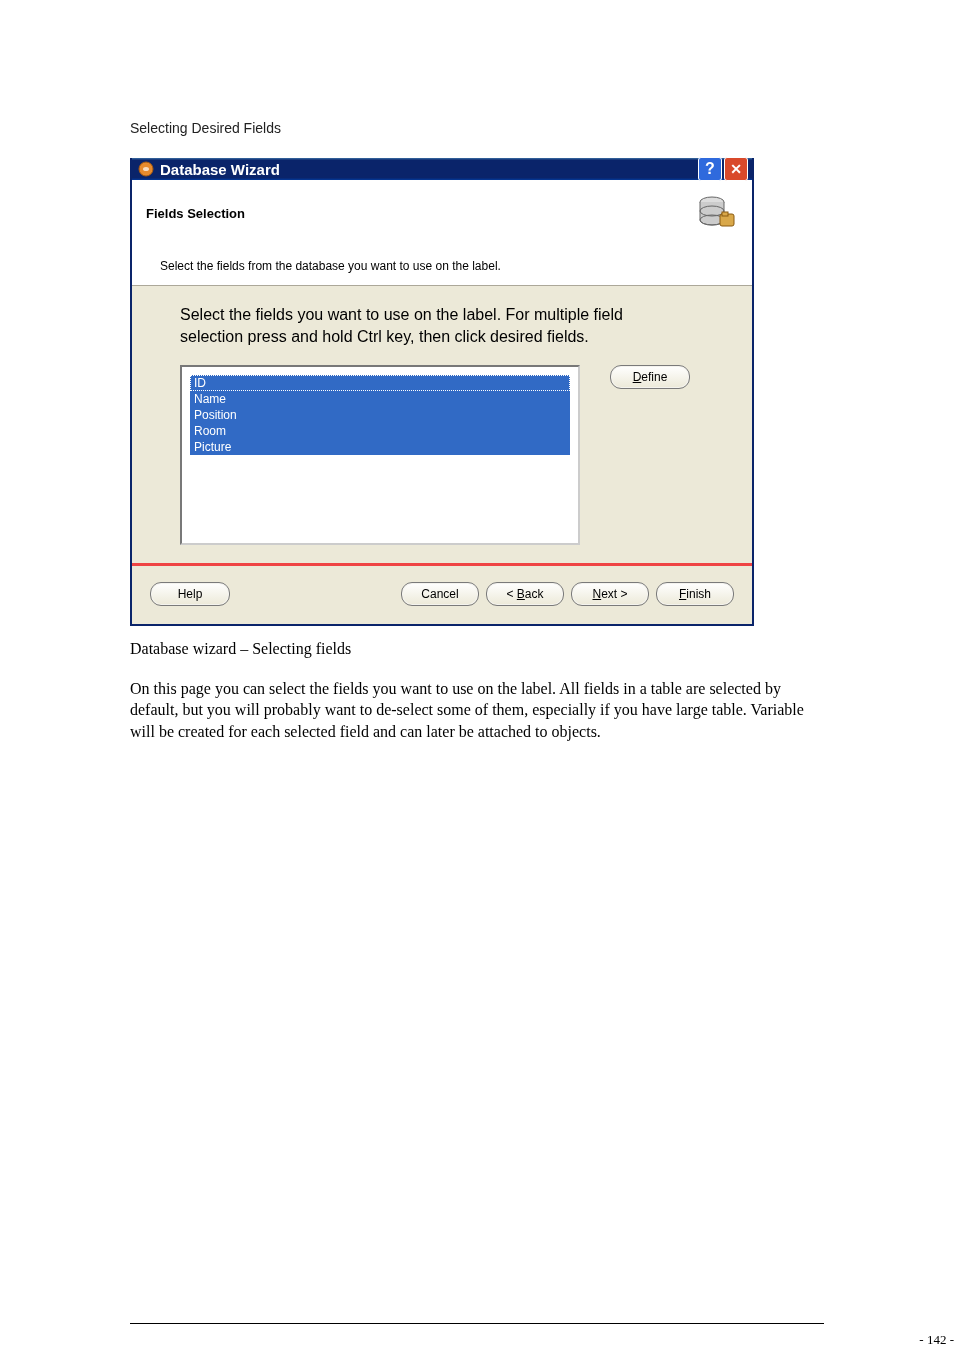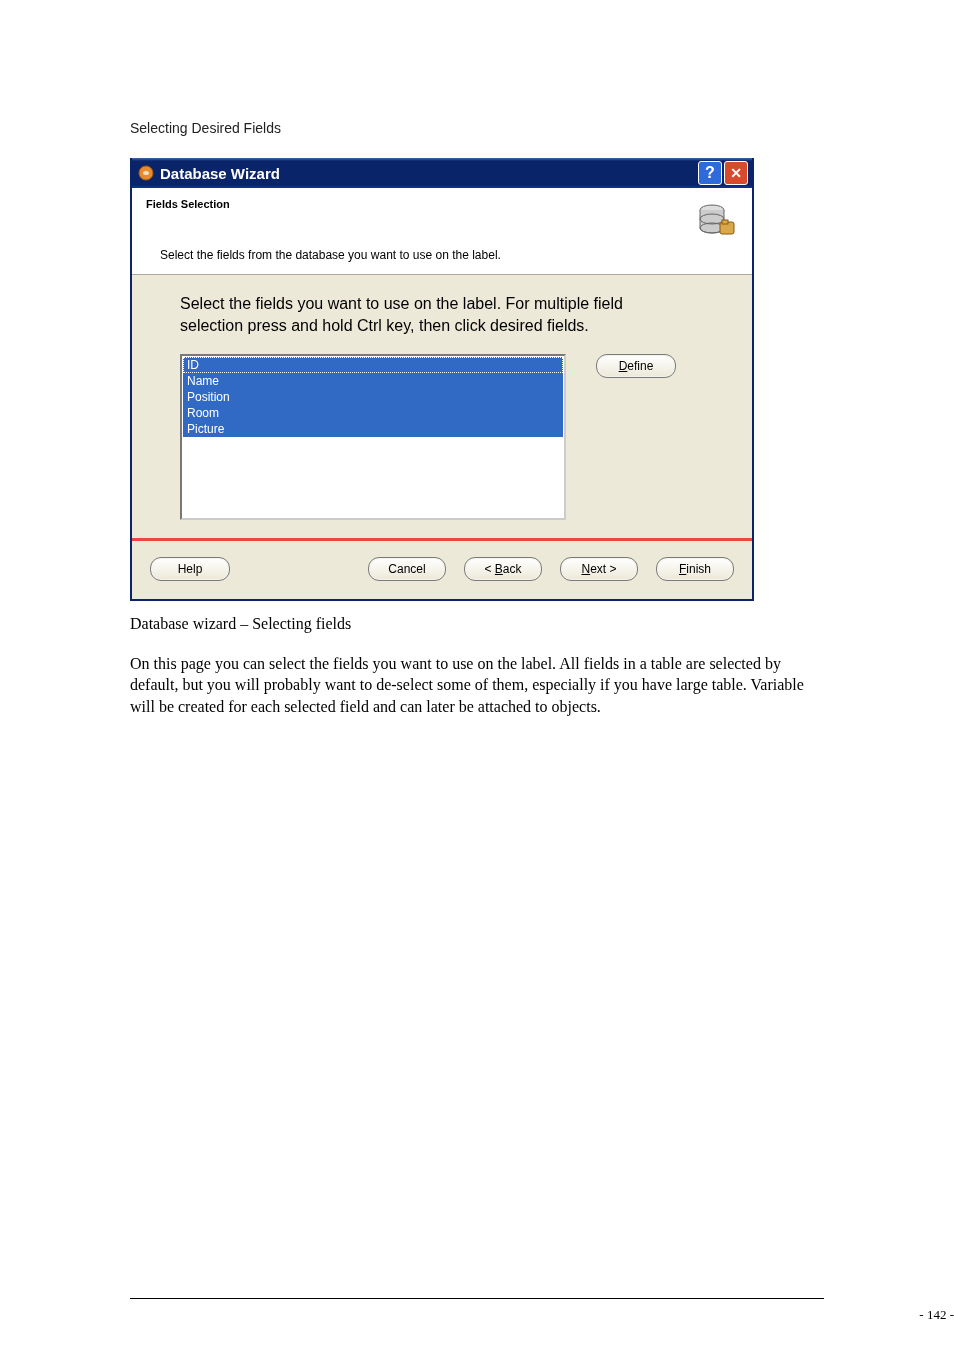--- a/index.html
+++ b/index.html
@@ -23,21 +23,21 @@
     border: 2px solid #0A246A;
     border-top: none;
     width: 620px;
     background: #ece9d8;
     font-family: Tahoma, Arial, sans-serif;
     font-size: 12px;
     color: #000;
   }
   .titlebar {
     background: linear-gradient(to bottom, #3b6ea5 0%, #0A246A 10%, #0A246A 90%, #043a9a 100%);
-    height: 30px;
+    height: 22px;
     display: flex;
     align-items: center;
     padding: 0 4px 0 6px;
     color: #fff;
     font-weight: bold;
     font-size: 15px;
   }
   .title-icon {
     width: 16px; height:16px;
     margin-right: 6px;
@@ -55,34 +55,34 @@
   }
   .tb-help { background: #2f6add; color:#fff; font-size:16px; }
   .tb-close { background: #d9492b; color:#fff; font-size:14px; }
   .header-band {
     background: #ffffff;
     border-bottom: 1px solid #aca899;
     padding: 10px 12px 12px 14px;
     display:flex;
   }
   .header-text { flex:1; }
-  .header-title { font-weight: bold; font-size: 11px; margin-bottom: 4px; }
+  .header-title { font-weight: bold; font-size: 13px; margin-bottom: 4px; margin-top: 16px; }
   .header-sub { font-size: 12px; margin-left: 14px; color:#000;margin-top:38px; }
   .header-icon { width:48px; height:48px; display:flex; align-items:center; justify-content:center; }
   .body-area {
     padding: 18px 28px 18px 48px;
   }
   .instr { font-size:16px; line-height:1.4; margin-bottom: 16px; max-width: 510px; }
   .fields-row { display:flex; align-items:flex-start; gap: 30px; }
   .listbox {
     width: 380px;
     height: 160px;
     background: #fff;
     border: 2px inset #ccc;
-    padding: 1px;
+    padding: 8px;
     font-size: 12px;
     overflow:auto;
   }
   .listbox .item {
     padding: 1px 4px;
     color:#fff;
     background:#316ac5;
   }
   .listbox .item.first {
     outline: 1px dotted #fff;
@@ -101,21 +101,21 @@
     box-shadow: inset 0 0 0 1px #f4f3ee;
   }
   .xp-button u { text-decoration: underline; }
   .button-panel {
     border-top: 3px solid #ef4444;
     padding: 16px 18px 18px 18px;
     display:flex;
     align-items:center;
   }
   .button-panel .spacer { flex:1; }
-  .btn-group { display:flex; gap:18px; }
+  .btn-group { display:flex; gap:7px; }
   .btn-group .xp-button { min-width: 78px; }
   .caption {
     font-family: 'Times New Roman', Times, serif;
     font-size: 16px;
     margin: 14px 0 20px 0;
   }
   .paragraph {
     font-family: 'Times New Roman', Times, serif;
     font-size: 16px;
     line-height: 1.35;

